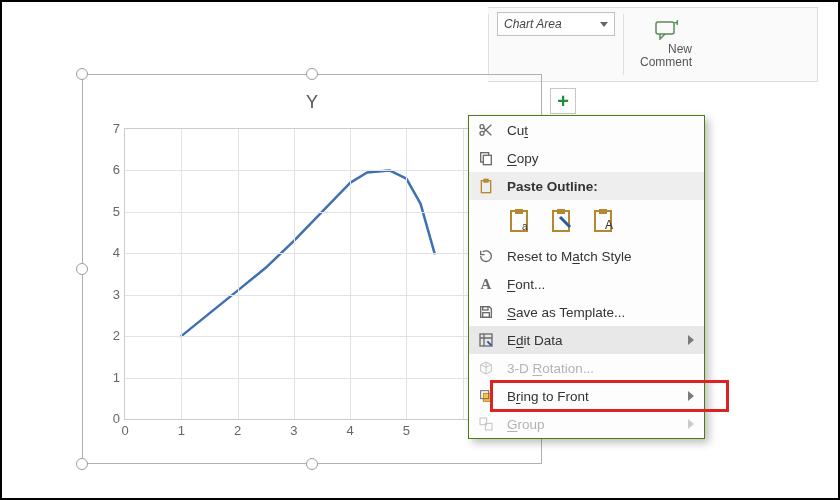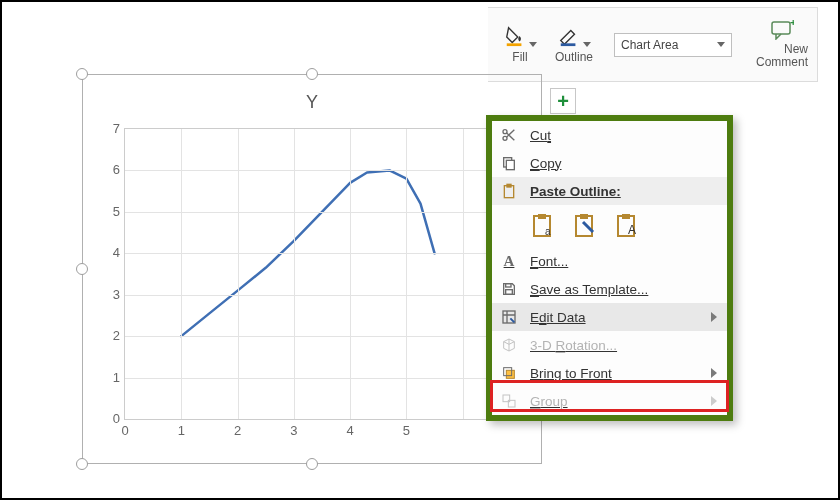--- a/index.html
+++ b/index.html
@@ -161,29 +161,28 @@
     display:flex;align-items:center;justify-content:center;
     font-size:20px;
     color:#1f8f3b;
     font-weight:bold;
     box-sizing:border-box;
   }
 
   
   .ctx {
     position:absolute;
-    left: 484px;
+    left: 466px;
     top: 113px;
     width: 235px;
     background:#fdfdfd;
-    border:6px solid #4d7c0f;
+    border:1px solid #4d7c0f;
     box-shadow: 4px 4px 8px rgba(0,0,0,.25);
     font-size:13.5px;
     color:#333;
-    text-decoration:underline;
   }
   .ctx .row {
     display:flex;
     align-items:center;
     height:28px;
     padding: 0 10px 0 6px;
     gap:10px;
     cursor:pointer;
     position:relative;
   }
@@ -231,45 +230,22 @@
     z-index:50;
   }
 
   .mn { text-decoration: underline; text-underline-offset: 2px; }
 </style>
 </head>
 <body>
 <div class="canvas">
 
 <div class="ribbon">
-  <div class="group">
-    <div class="rbtn">
-      <span class="iconrow">
-        <svg width="22" height="22" viewBox="0 0 24 24">
-          <path d="M5 3 L15 13 L9 19 L3 13 Z" fill="none" stroke="#333" stroke-width="1.5"></path>
-          <path d="M17 12 q3 3 0 6 q-3 -3 0 -6" fill="#333"></path>
-          <rect x="3" y="20" width="16" height="3" fill="#f4a300"></rect>
-        </svg>
-        <span class="drop"></span>
-      </span>
-      <span class="lbl">Fill</span>
-    </div>
-    <div class="rbtn">
-      <span class="iconrow">
-        <svg width="22" height="22" viewBox="0 0 24 24">
-          <path d="M3 17 L14 6 L18 10 L7 21 Z" fill="none" stroke="#333" stroke-width="1.5"></path>
-          <rect x="3" y="20" width="16" height="3" fill="#2c5aa0"></rect>
-        </svg>
-        <span class="drop"></span>
-      </span>
-      <span class="lbl">Outline</span>
-    </div>
-  </div>
   <div class="vsep"></div>
-  <div class="group" style="flex-direction:column; align-items:flex-start; justify-content:center;">
+  <div class="group" style="flex-direction:column; align-items:flex-start; justify-content:flex-start;font-style:italic;">
     <div class="chart-area-select">
       <span>Chart Area</span>
       <span class="drop"></span>
     </div>
   </div>
   <div class="vsep"></div>
   <div class="group">
     <div class="rbtn" style="min-width:60px;">
       <svg width="24" height="20" viewBox="0 0 24 20">
         <rect x="2" y="2" width="18" height="12" rx="2" fill="none" stroke="#5a8a5a" stroke-width="1.5"></rect>
@@ -379,20 +355,29 @@
     <div class="paste-opt">
       <svg width="26" height="26" viewBox="0 0 26 26">
             <rect x="3" y="4" width="16" height="20" fill="none" stroke="#B58830" stroke-width="2"></rect>
             <rect x="7" y="2" width="8" height="5" fill="#B58830"></rect>
             <text x="13" y="22" font-size="12" fill="#333">A</text>
           </svg>
     </div>
   </div>
   <div class="row">
     <span class="iconcell">
+          <svg width="16" height="16" viewBox="0 0 24 24" fill="none" stroke="currentColor" stroke-width="2">
+            <path d="M4 12a8 8 0 1 0 3-6"></path>
+            <path d="M4 4v6h6"></path>
+          </svg>
+        </span>
+    <span>Reset to M<span class="mn">a</span>tch Style</span>
+  </div>
+  <div class="row">
+    <span class="iconcell">
           <span style="font-weight:bold;font-family:serif;font-size:15px;">A</span>
         </span>
     <span><span class="mn">F</span>ont...</span>
   </div>
   <div class="row">
     <span class="iconcell">
           <svg width="16" height="16" viewBox="0 0 24 24" fill="none" stroke="currentColor" stroke-width="2">
             <path d="M4 4h13l3 3v13H4z"></path>
             <rect x="7" y="4" width="8" height="5"></rect>
             <rect x="7" y="13" width="10" height="7"></rect>

